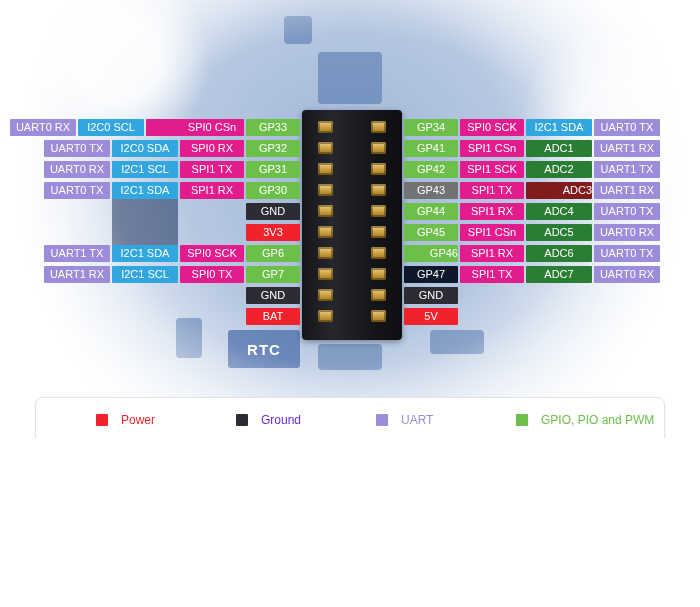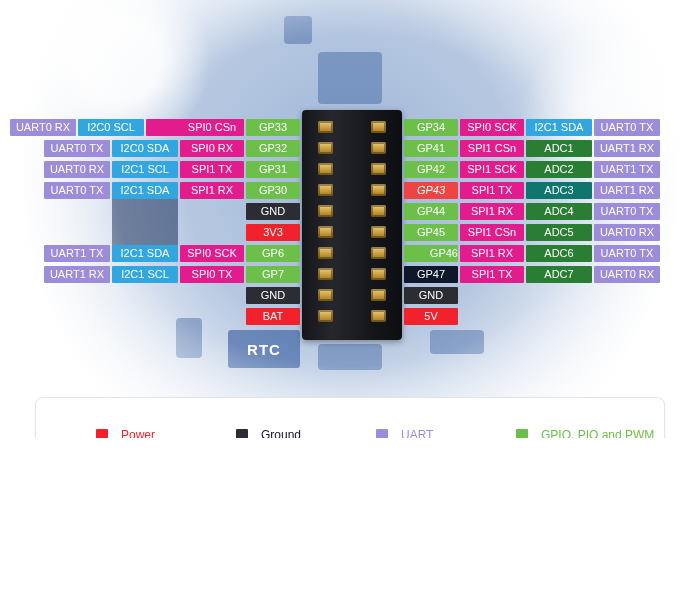--- a/index.html
+++ b/index.html
@@ -39,21 +39,21 @@
   .rows.right .pin-row{justify-content:flex-start;}
   .pin-cell{display:block;height:17px;line-height:17px;text-align:center;color:#fff;
     font-size:11px;border-radius:1px;white-space:nowrap;}
   .c-uart{width:66px}.c-i2c{width:66px}.c-spi{width:64px}
   .c-gpio{width:54px}.c-adc{width:66px}.c-ground{width:54px}.c-power{width:54px}
 
   
   .legend-card{position:absolute;left:35px;top:397px;width:628px;height:102px;z-index:3;
     background:#fff;border:1px solid #e4e4e8;border-radius:8px;box-shadow:0 1px 3px rgba(0,0,0,.05);}
   .legend-row{display:flex;align-items:center;padding-left:60px;}
-  .legend-row.r1{margin-top:30px;}
+  .legend-row.r1{margin-top:15px;}
   .legend-row.r2{margin-top:25px;}
   .legend-item{display:flex;align-items:center;gap:13px;width:140px;font-size:12px;}
   .legend-item.wide{width:auto;}
   .legend-swatch{width:12px;height:12px;border-radius:1px;flex:0 0 auto;}
 </style>
 </head>
 <body>
 
 <div class="stage">
 
@@ -156,23 +156,23 @@
         <span class="pin-cell c-adc" style="background: rgb(42, 126, 51);">ADC1</span>
         <span class="pin-cell c-uart" style="background: rgb(157, 140, 217);">UART1 RX</span>
       </div>
       <div class="pin-row">
         <span class="pin-cell c-gpio" style="background: rgb(108, 192, 74);">GP42</span>
         <span class="pin-cell c-spi" style="background: rgb(227, 28, 141);">SPI1 SCK</span>
         <span class="pin-cell c-adc" style="background: rgb(42, 126, 51);">ADC2</span>
         <span class="pin-cell c-uart" style="background: rgb(157, 140, 217);">UART1 TX</span>
       </div>
       <div class="pin-row">
-        <span class="pin-cell c-gpio" style="background: #ef4444; font-style: italic;">GP43</span>
+        <span class="pin-cell c-gpio" style="background: #737373;">GP43</span>
         <span class="pin-cell c-spi" style="background: rgb(227, 28, 141);">SPI1 TX</span>
-        <span class="pin-cell c-adc" style="background: #0f766e;">ADC3</span>
+        <span class="pin-cell c-adc" style="background: #7f1d1d; text-align: right;">ADC3</span>
         <span class="pin-cell c-uart" style="background: rgb(157, 140, 217);">UART1 RX</span>
       </div>
       <div class="pin-row">
         <span class="pin-cell c-gpio" style="background: rgb(108, 192, 74);">GP44</span>
         <span class="pin-cell c-spi" style="background: rgb(227, 28, 141);">SPI1 RX</span>
         <span class="pin-cell c-adc" style="background: rgb(42, 126, 51);">ADC4</span>
         <span class="pin-cell c-uart" style="background: rgb(157, 140, 217);">UART0 TX</span>
       </div>
       <div class="pin-row">
         <span class="pin-cell c-gpio" style="background: rgb(108, 192, 74);">GP45</span>
@@ -201,21 +201,21 @@
     </div>
 
   <div class="legend-card" id="legend-card">
       <div class="legend-row r1">
         <div class="legend-item">
           <span class="legend-swatch" style="background: rgb(241, 34, 43);"></span>
           <span style="color: rgb(241, 34, 43);">Power</span>
         </div>
         <div class="legend-item">
           <span class="legend-swatch" style="background: rgb(43, 44, 52);"></span>
-          <span style="color: #0f172a;">Ground</span>
+          <span style="color: #6d28d9;">Ground</span>
         </div>
         <div class="legend-item">
           <span class="legend-swatch" style="background: rgb(157, 140, 217);"></span>
           <span style="color: rgb(157, 140, 217);">UART</span>
         </div>
         <div class="legend-item wide">
           <span class="legend-swatch" style="background: rgb(108, 192, 74);"></span>
           <span style="color: rgb(108, 192, 74);">GPIO, PIO and PWM</span>
         </div>
       </div>

